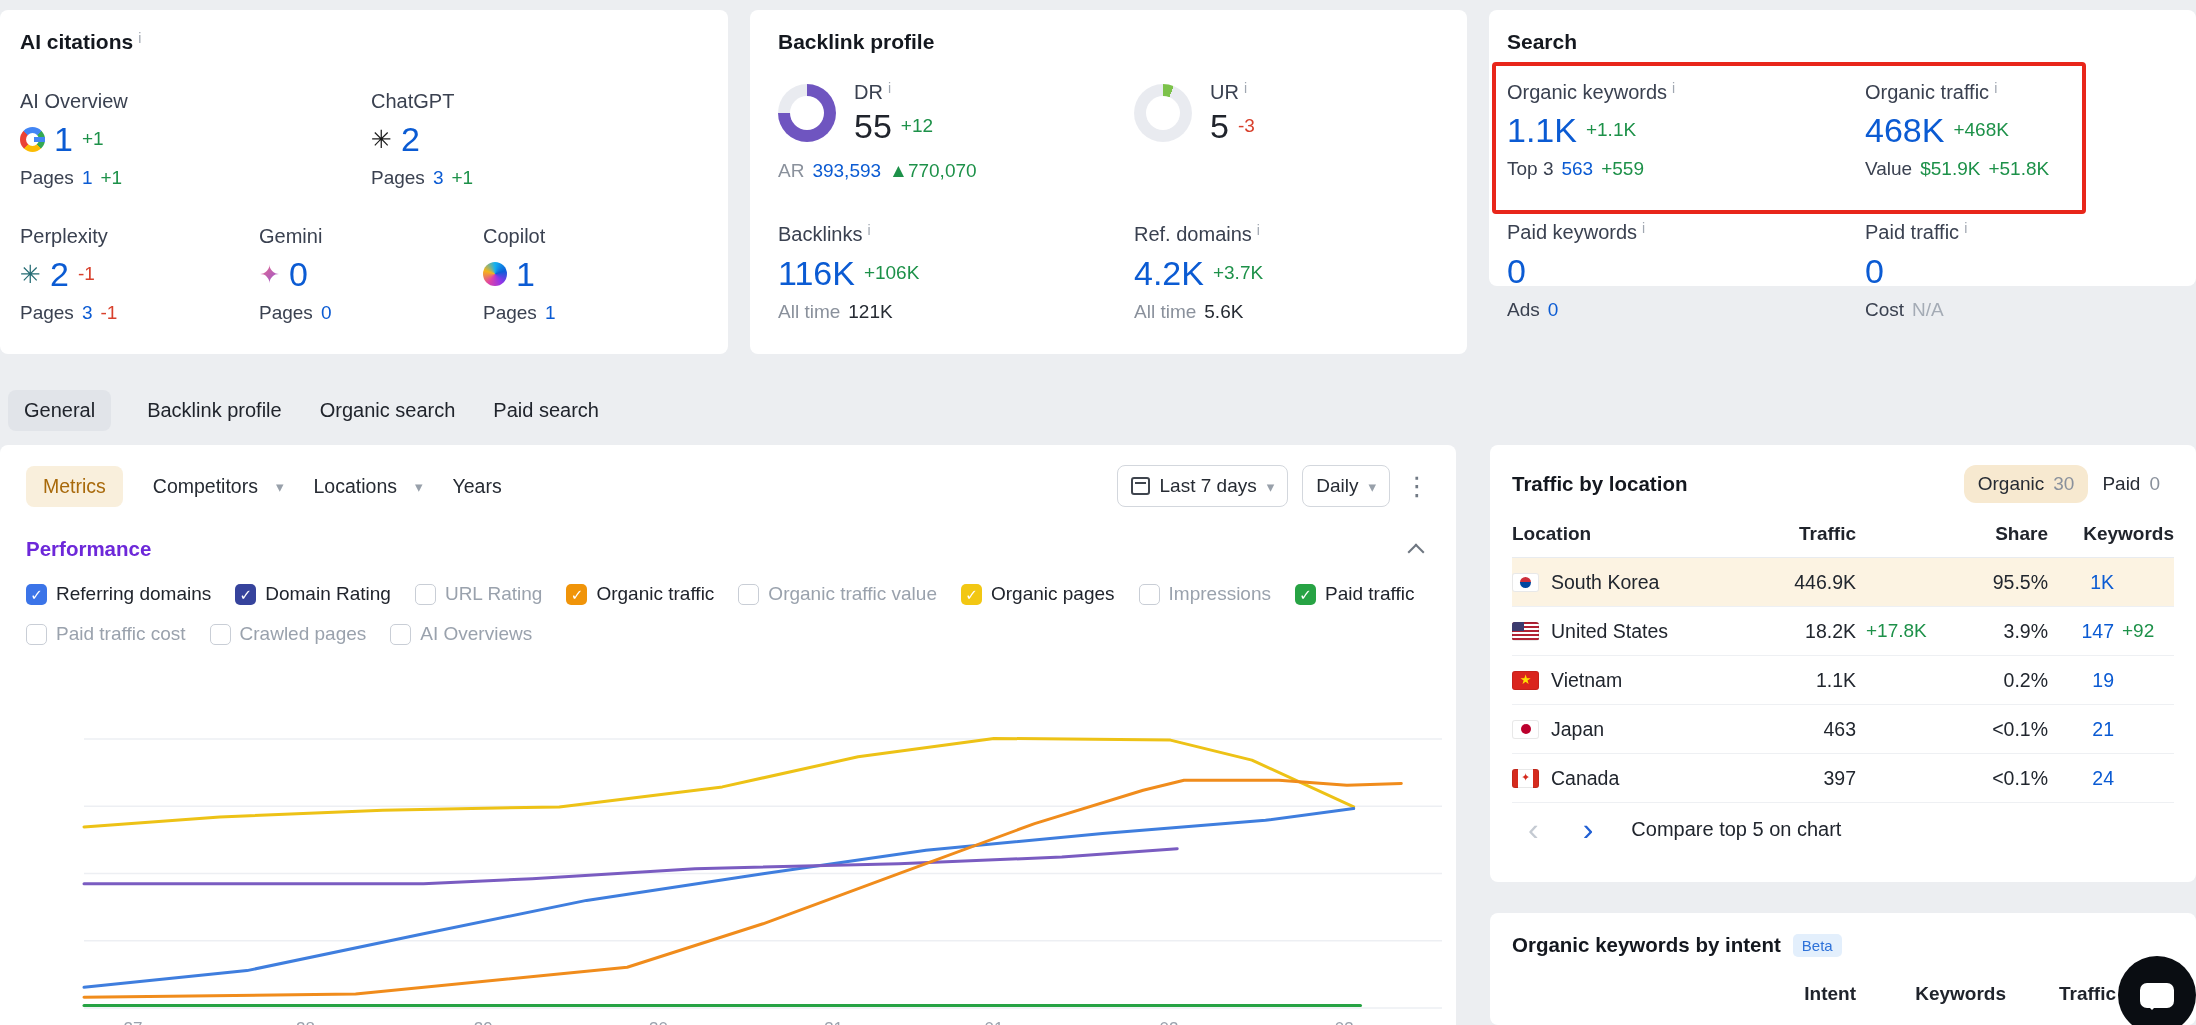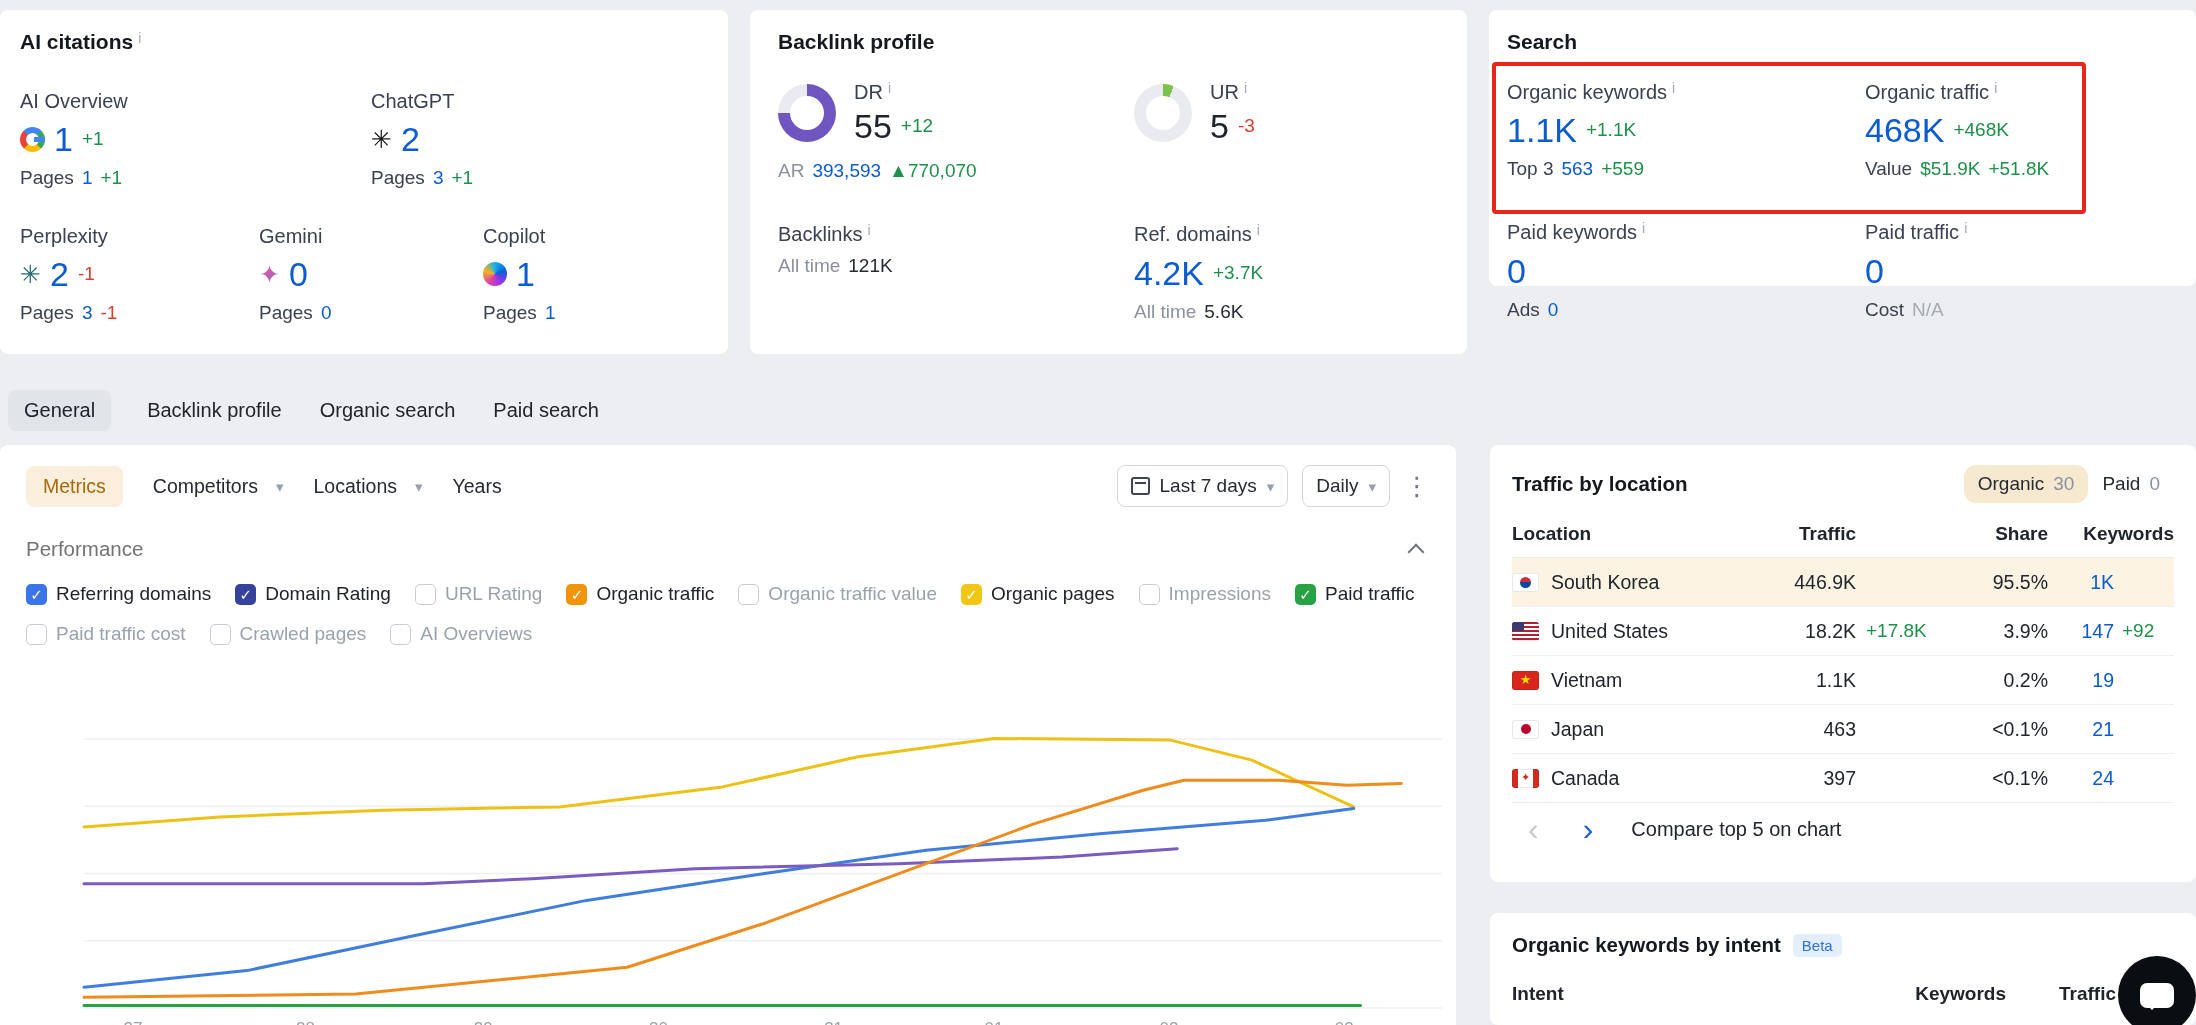--- a/index.html
+++ b/index.html
@@ -71,21 +71,21 @@
   .toolbar{display:flex;align-items:center;gap:30px;}
   .chip-metrics{background:#f9efdc;color:#a8690b;border:none;border-radius:8px;padding:9px 17px;font-size:19.5px;font-family:inherit;cursor:pointer;}
   .txt-btn{display:flex;align-items:center;gap:18px;background:none;border:none;font-size:19.5px;color:#262b33;font-family:inherit;cursor:pointer;}
   .caret{color:#98a0aa;font-size:15px;line-height:1;}
   .toolbar-right{margin-left:auto;display:flex;align-items:center;gap:14px;}
   .btn-outline{display:flex;align-items:center;gap:10px;border:1.5px solid #d3d7dd;border-radius:8px;padding:9px 13px;background:#fff;font-size:19px;color:#262b33;font-family:inherit;cursor:pointer;}
   .cal{width:19px;height:18px;border:2px solid #3f454e;border-radius:3px;position:relative;display:inline-block;}
   .cal::before{content:"";position:absolute;left:2px;right:2px;top:3px;height:2px;background:#3f454e;}
   .kebab{background:none;border:none;font-size:26px;color:#717a85;cursor:pointer;font-family:inherit;}
   .perf-header{margin-top:30px;display:flex;align-items:center;justify-content:space-between;}
-  .perf-header h3{font-size:20.5px;font-weight:400;color:#737373;}
+  .perf-header h3{font-size:20.5px;font-weight:700;color:#6d28d9;}
   .chev-up{width:12px;height:12px;border-left:2.5px solid #6e7680;border-top:2.5px solid #6e7680;transform:rotate(45deg);margin-right:8px;margin-top:6px;cursor:pointer;}
   .cb-row{display:flex;align-items:center;column-gap:24px;margin-top:22px;flex-wrap:nowrap;}
   .cb-row.second{margin-top:18px;}
   .cb-item{display:flex;align-items:center;gap:9px;cursor:pointer;white-space:nowrap;}
   .ck{width:21px;height:21px;border-radius:5px;display:flex;align-items:center;justify-content:center;flex:0 0 auto;}
   .ck .tick{color:#fff;font-size:15px;font-style:normal;line-height:1;}
   .ck-off{background:#fff;border:1.5px solid #c9ced6;}
   .ck-blue{background:#3b74e8;}
   .ck-navy{background:#36439c;}
   .ck-orange{background:#f09409;}
@@ -130,21 +130,21 @@
   .pg.prev{color:#c4cad2;margin-left:6px;}
   .pg.next{color:#2160d4;margin-left:24px;}
   .compare-lbl{margin-left:28px;font-size:20px;color:#21262e;}
 
   
   #card-intent{left:1490px;top:913px;width:706px;height:112px;padding:20px 22px 0 22px;}
   .intent-header{display:flex;align-items:center;gap:12px;}
   .intent-header h3{font-size:20.5px;font-weight:700;color:#14181f;}
   .beta{background:#e3effc;color:#2f72d9;font-size:15px;padding:3px 9px;border-radius:5px;}
   .int-head{display:flex;align-items:center;margin-top:26px;font-size:19px;font-weight:700;color:#20242c;}
-  .ci-intent{flex:1;}
+  .ci-intent{flex:1;text-align:right;}
   .ci-kw{width:150px;text-align:right;flex:0 0 auto;}
   .ci-traffic{width:110px;text-align:right;flex:0 0 auto;margin-right:58px;}
 
   #chat{position:absolute;left:2118px;top:956px;width:78px;height:78px;border-radius:50%;background:#0a0d12;z-index:6;display:flex;align-items:center;justify-content:center;cursor:pointer;}
   .bubble{width:34px;height:25px;background:#fff;border-radius:7px;position:relative;}
   .bubble::after{content:"";position:absolute;left:7px;bottom:-7px;border:5px solid transparent;border-top-color:#fff;}
 </style>
 </head>
 <body>
 
@@ -247,20 +247,24 @@
             <span class="m-value dark">5</span>
             <span class="delta down">-3</span>
           </span>
         </span>
       </div>
     </div>
   </div>
   <div class="bl-row r2">
     <div class="w356">
       <div><span class="m-label">Backlinks</span><span class="info">i</span></div>
+      <div class="m-value-row">
+        <span class="m-value">116K</span>
+        <span class="delta up">+106K</span>
+      </div>
       <div class="m-sub-row">
         <span class="sub-label gray">All time</span>
         <span class="dark-val">121K</span>
       </div>
     </div>
     <div>
       <div><span class="m-label">Ref. domains</span><span class="info">i</span></div>
       <div class="m-value-row">
         <span class="m-value">4.2K</span>
         <span class="delta up">+3.7K</span>

